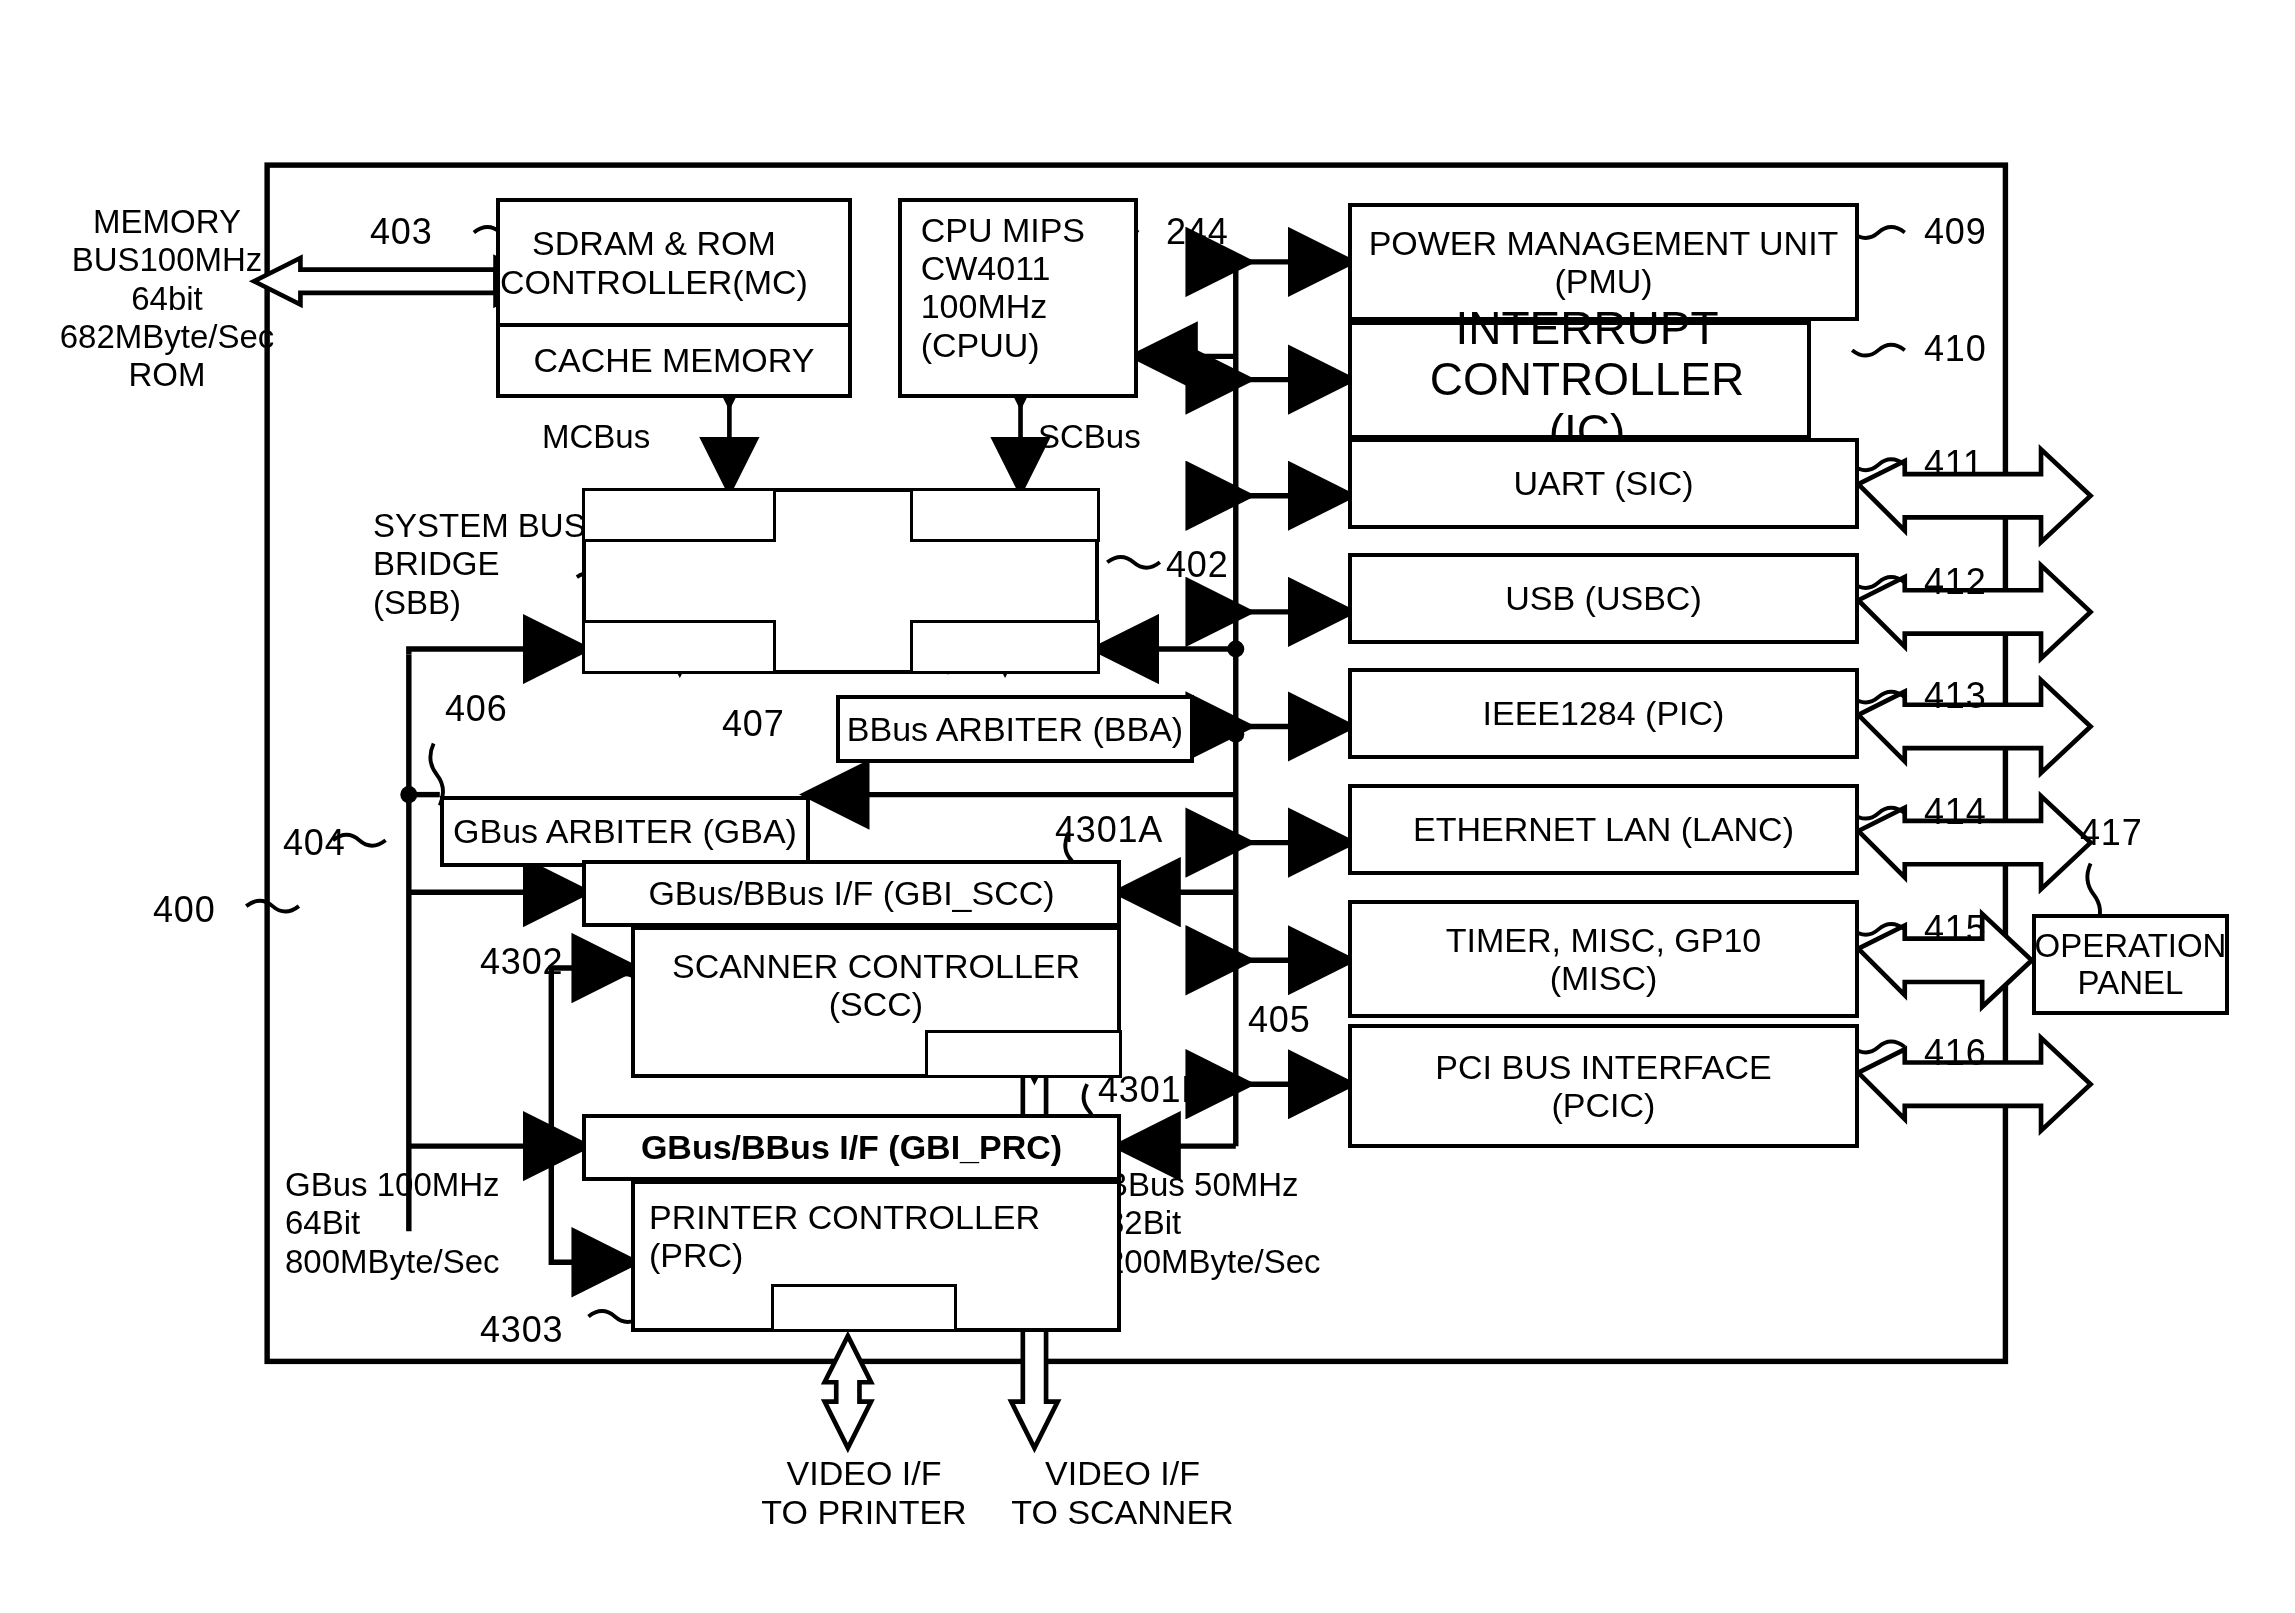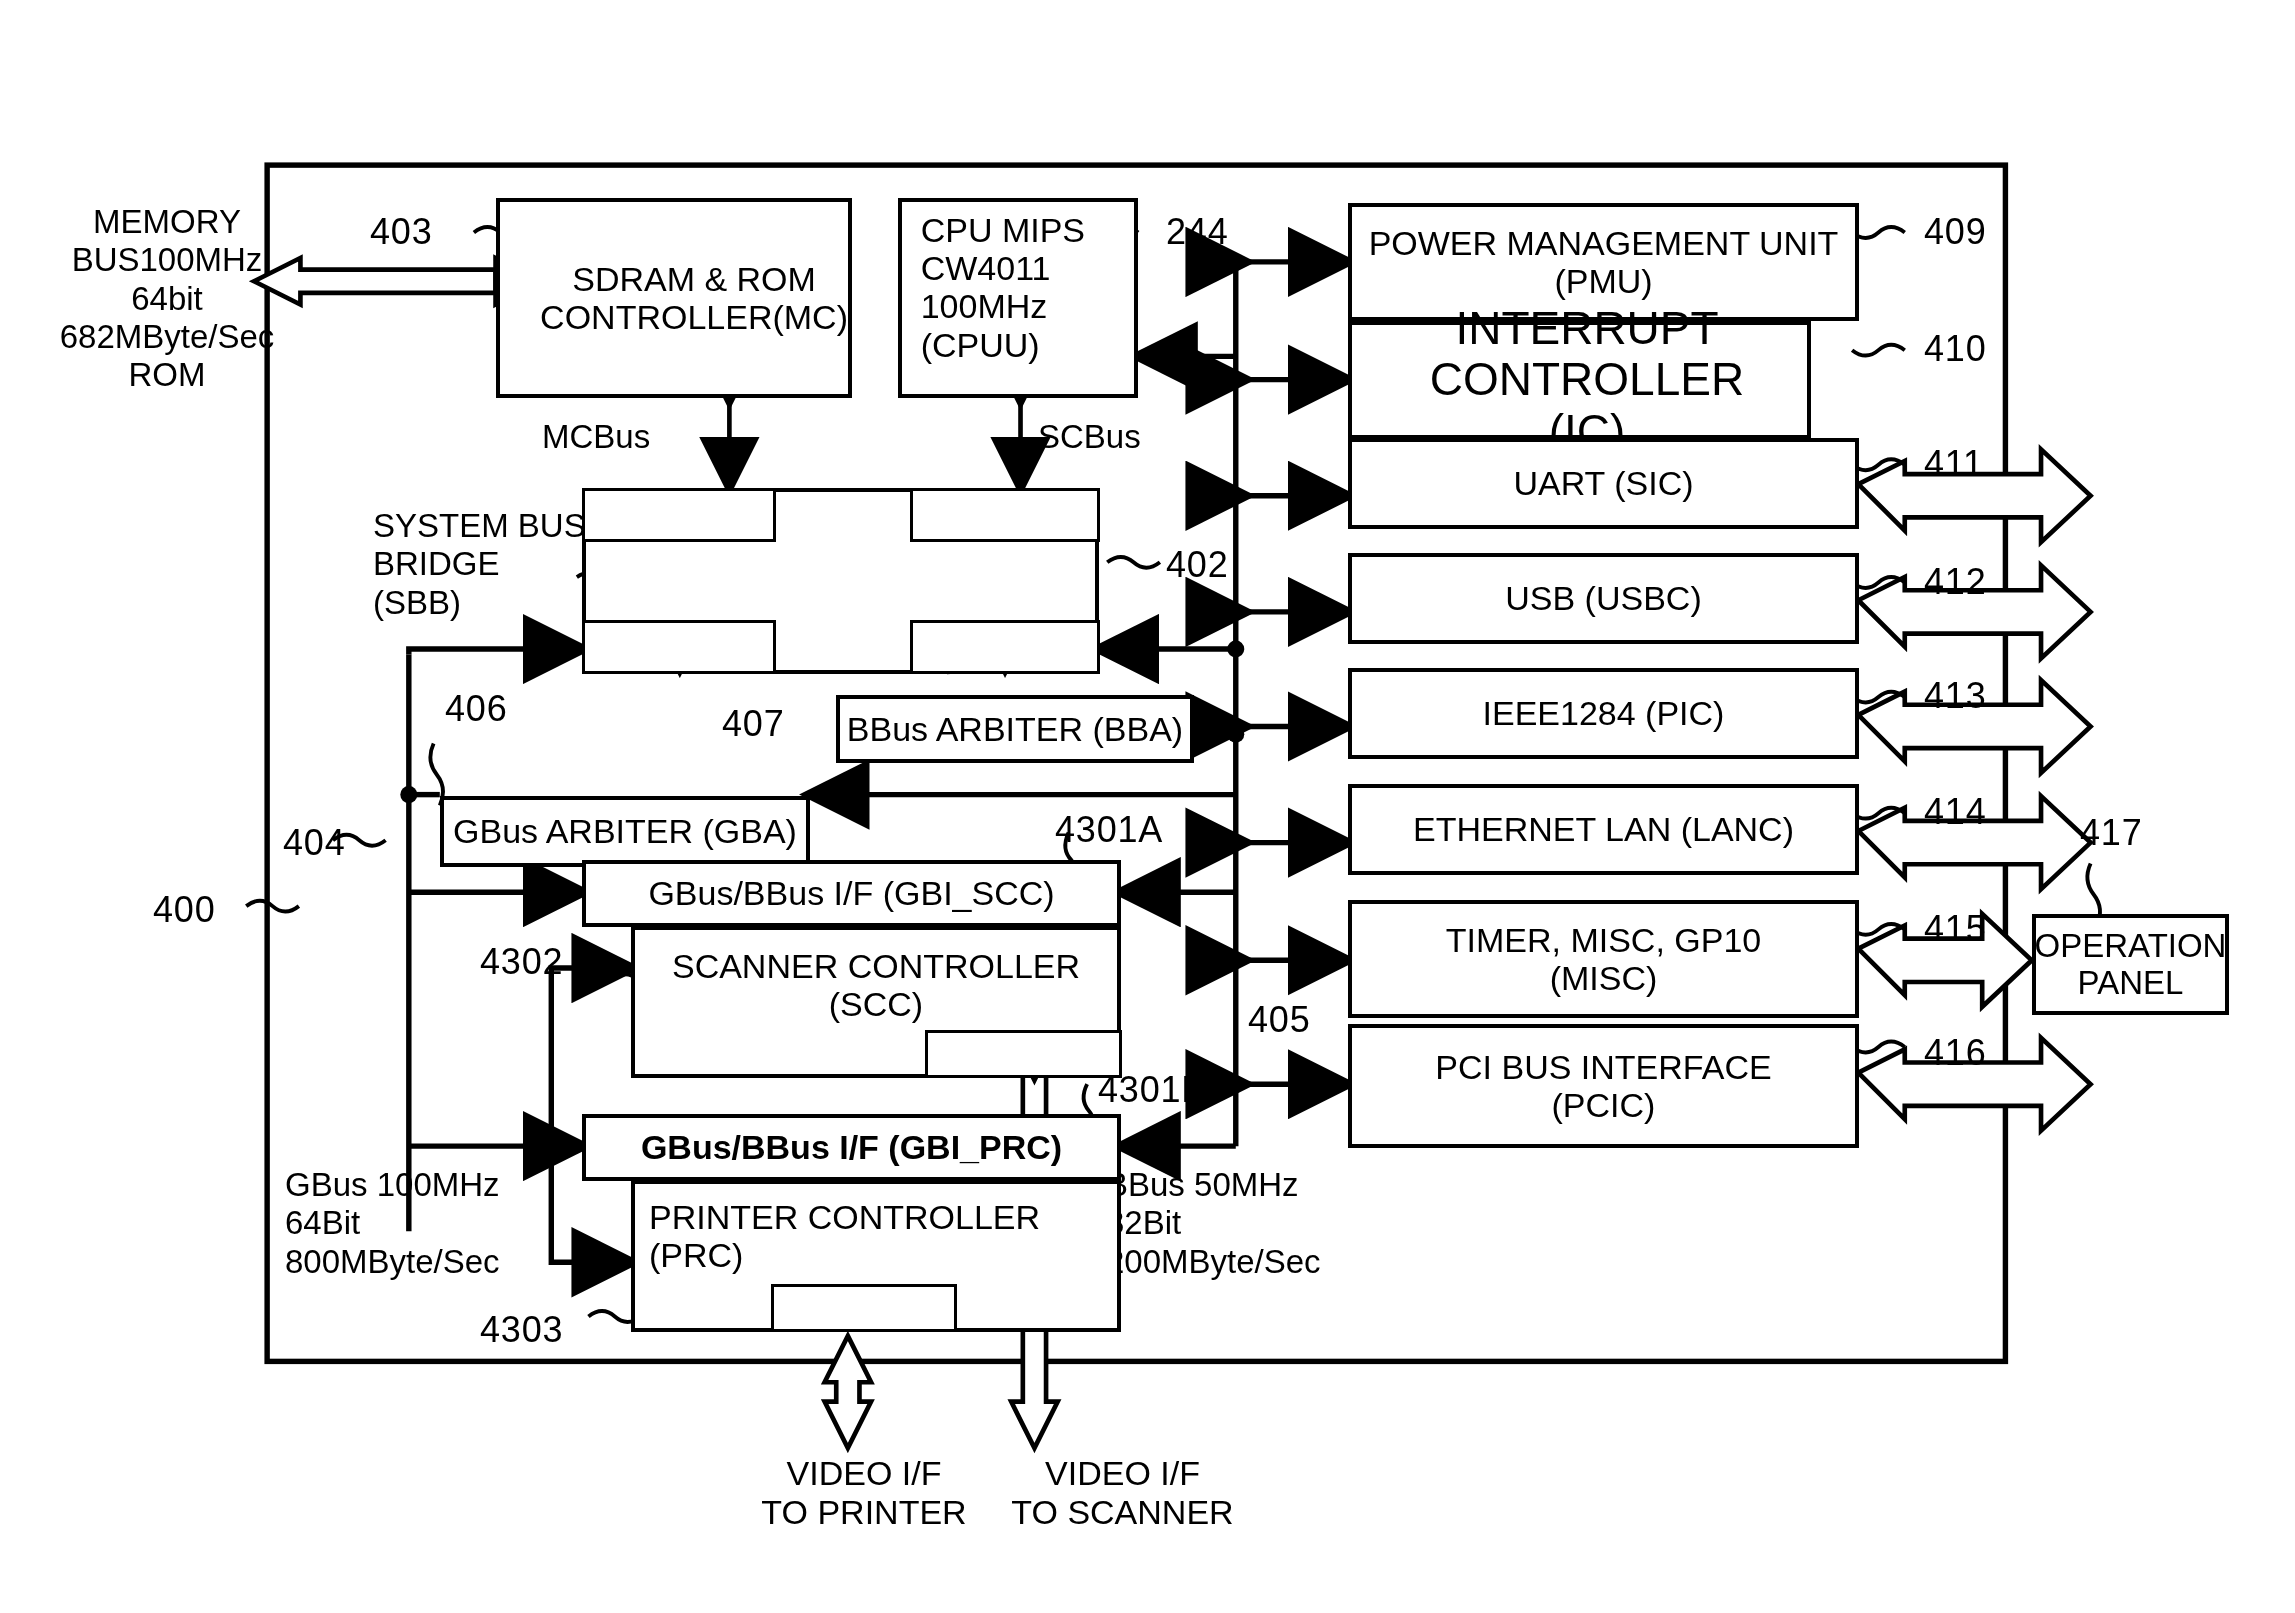--- a/index.html
+++ b/index.html
@@ -128,23 +128,25 @@
     <path d="M745 745 q18 -12 34 2 q16 14 34 2" fill="none" stroke="#000" stroke-width="5"></path>
   </svg>
 
   <div class="plain" style="left:51px;top:203px;width:232px;text-align:center;font-size:33px;">MEMORY<br>BUS100MHz<br>64bit<br>682MByte/Sec<br>ROM</div>
 
   <div class="plain" style="left:285px;top:1166px;width:279px;text-align:left;font-size:33px;">GBus  100MHz<br>64Bit<br>800MByte/Sec</div>
 
   <div class="plain" style="left:1106px;top:1166px;width:279px;text-align:left;font-size:33px;">BBus  50MHz<br>32Bit<br>200MByte/Sec</div>
 
   <div class="box" style="left:496px;top:198px;width:356px;height:200px;flex-direction:column;padding:0;">
-    <div style="flex:1;display:flex;align-items:center;justify-content:flex-end;width:100%;font-size:34px;">
+    <div style="flex:1;display:flex;align-items:center;justify-content:flex-start;width:100%;font-size:34px;">
       <span><span>SDRAM &amp; ROM</span><br><span>CONTROLLER(MC)</span></span>
     </div>
+    <div style="flex:0 0 67px;display:flex;align-items:center;justify-content:center;width:100%;
+                border-top:4.6px solid #000;font-size:34px;">CACHE MEMORY</div>
   </div>
   <div class="refnum" style="left:370px;top:211px;">403</div>
 
   <div class="box" style="left:898px;top:198px;width:240px;height:200px;font-size:34px;padding:0 0 0 11px;
               align-items:flex-start;justify-content:flex-start;">
     <div style="padding:9.3px 0 0 7.7px;text-align:left;" class="plain-inline">CPU MIPS<br>CW4011<br>100MHz<br>(CPUU)</div>
   </div>
   <div class="refnum" style="left:1166px;top:211px;">244</div>
 
   <div class="plain" style="left:542px;top:418px;font-size:33px;">MCBus</div>

